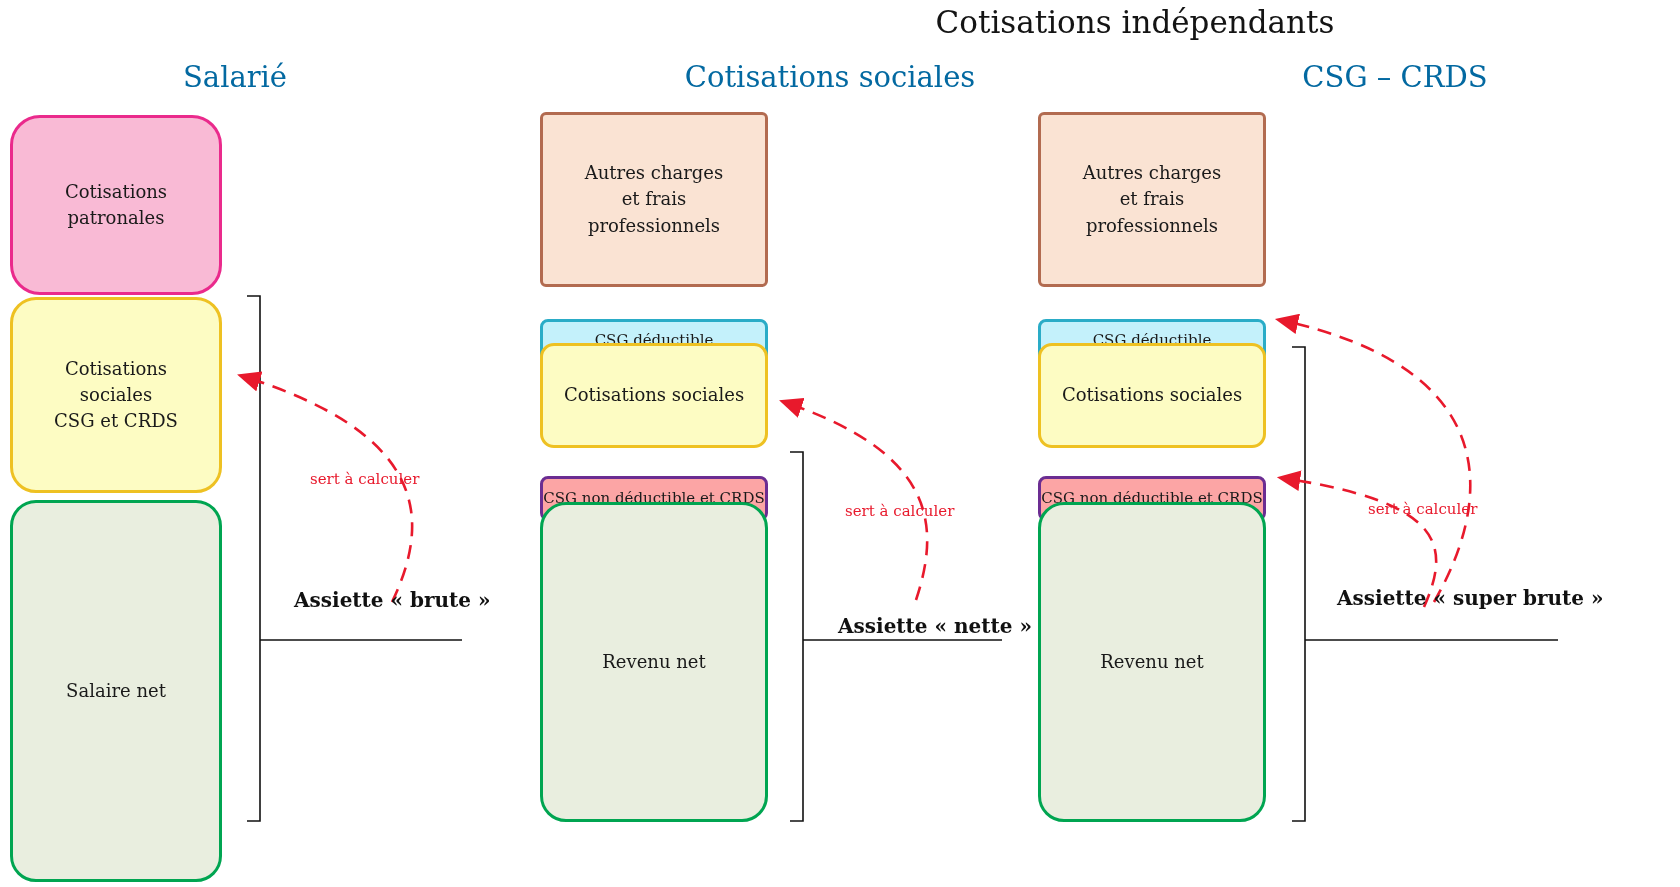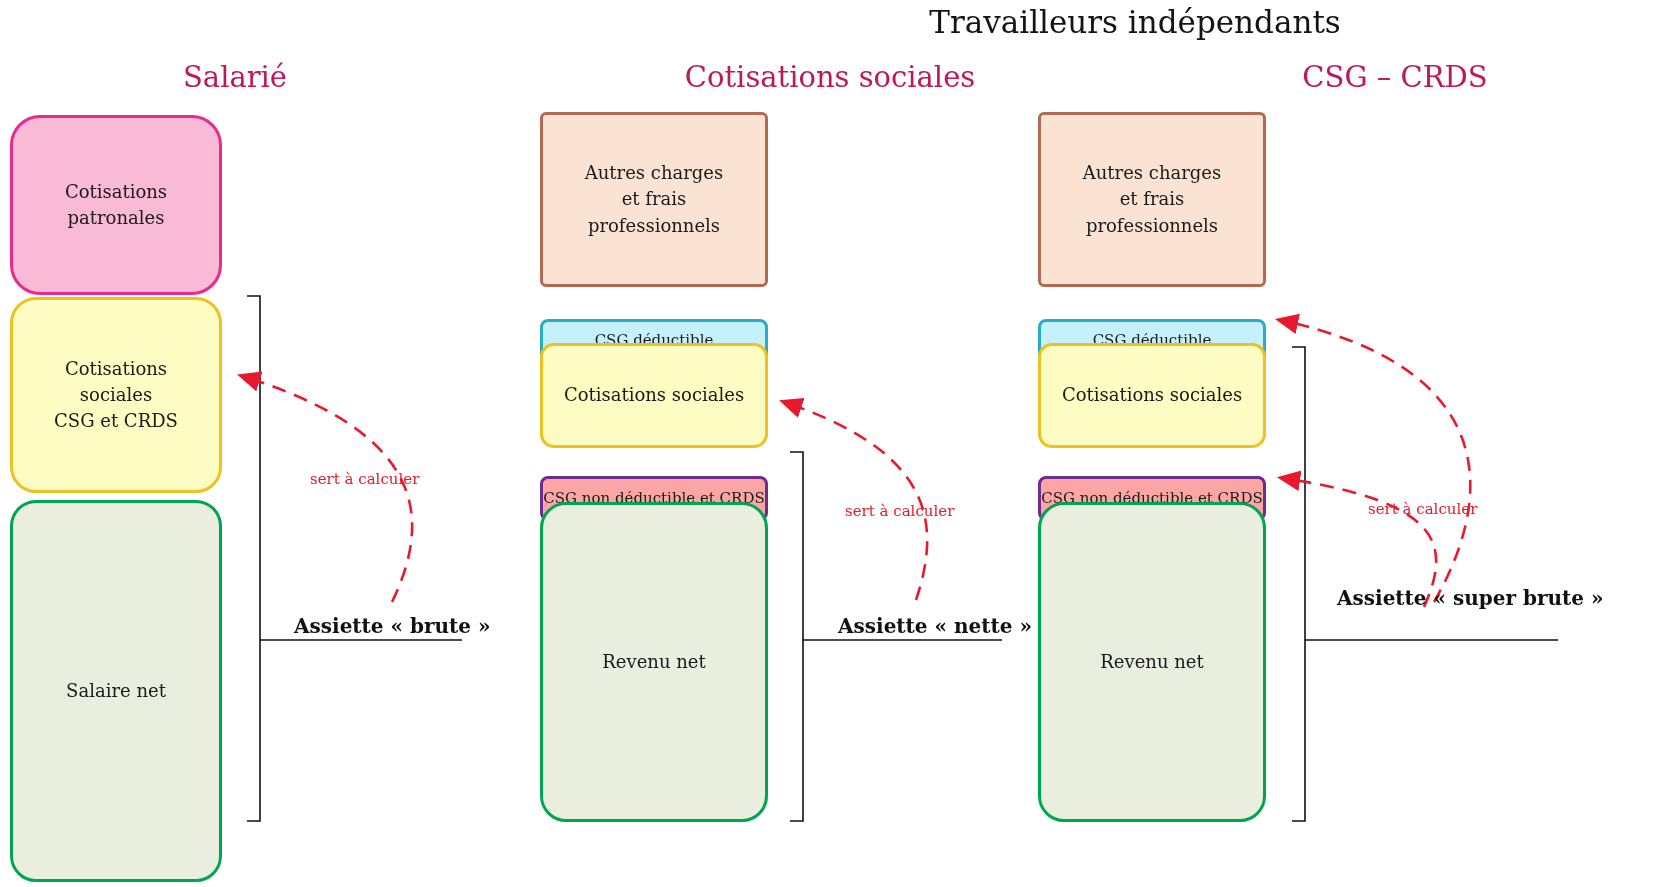--- a/index.html
+++ b/index.html
@@ -21,21 +21,21 @@
     left: 1135px;
     transform: translateX(-50%);
     font-size: 31px;
     color: #141414;
     white-space: nowrap;
   }
   .col-title {
     position: absolute;
     transform: translateX(-50%);
     font-size: 29px;
-    color: #be185d;
+    color: #0369a1;
     white-space: nowrap;
     text-align: center;
   }
   .box {
     position: absolute;
     box-sizing: border-box;
     display: flex;
     align-items: center;
     justify-content: center;
     text-align: center;
@@ -73,21 +73,21 @@
     font-size: 15px;
     color: #e8192c;
     white-space: nowrap;
   }
 </style>
 </head>
 <body>
 
 <div class="canvas">
 
-  <div class="main-title">Travailleurs indépendants</div>
+  <div class="main-title">Cotisations indépendants</div>
   <div class="col-title" style="left:235px; top:60px;">Salarié</div>
   <div class="col-title" style="left:830px; top:60px;">Cotisations sociales</div>
   <div class="col-title" style="left:1395px; top:60px;">CSG – CRDS</div>
 
   <div class="box pink big-text" style="left:10px; top:115px; width:212px; height:180px;">Cotisations
 patronales</div>
   <div class="box yellow big-text" style="left:10px; top:297px; width:212px; height:196px;">Cotisations
 sociales
 CSG et CRDS</div>
   <div class="box green big-text" style="left:10px; top:500px; width:212px; height:382px;">Salaire net</div>
@@ -122,21 +122,21 @@
     <line x1="260" y1="640" x2="462" y2="640" stroke="#111111" stroke-width="1.6"></line>
     <line x1="803" y1="640" x2="1002" y2="640" stroke="#111111" stroke-width="1.6"></line>
     <line x1="1305" y1="640" x2="1558" y2="640" stroke="#111111" stroke-width="1.6"></line>
 
     <path d="M 392 602 C 434 515, 422 432, 242 376" fill="none" stroke="#e8192c" stroke-width="2.6" stroke-dasharray="14 9" marker-end="url(#arrowhead)"></path>
     <path d="M 916 600 C 942 522, 932 452, 784 402" fill="none" stroke="#e8192c" stroke-width="2.6" stroke-dasharray="14 9" marker-end="url(#arrowhead)"></path>
     <path d="M 1434 602 C 1494 498, 1502 368, 1280 320" fill="none" stroke="#e8192c" stroke-width="2.6" stroke-dasharray="14 9" marker-end="url(#arrowhead)"></path>
     <path d="M 1424 607 C 1452 544, 1442 502, 1282 478" fill="none" stroke="#e8192c" stroke-width="2.6" stroke-dasharray="14 9" marker-end="url(#arrowhead)"></path>
   </svg>
 
-  <div class="assiette-label" style="left:294px; top:614px;">Assiette « brute »</div>
+  <div class="assiette-label" style="left:294px; top:588px;">Assiette « brute »</div>
   <div class="assiette-label" style="left:838px; top:614px;">Assiette « nette »</div>
   <div class="assiette-label" style="left:1337px; top:586px;">Assiette « super brute »</div>
 
   <div class="arrow-label" style="left:310px; top:470px;">sert à calculer</div>
   <div class="arrow-label" style="left:845px; top:502px;">sert à calculer</div>
   <div class="arrow-label" style="left:1368px; top:500px;">sert à calculer</div>
 
 </div>
 
 </body></html>

